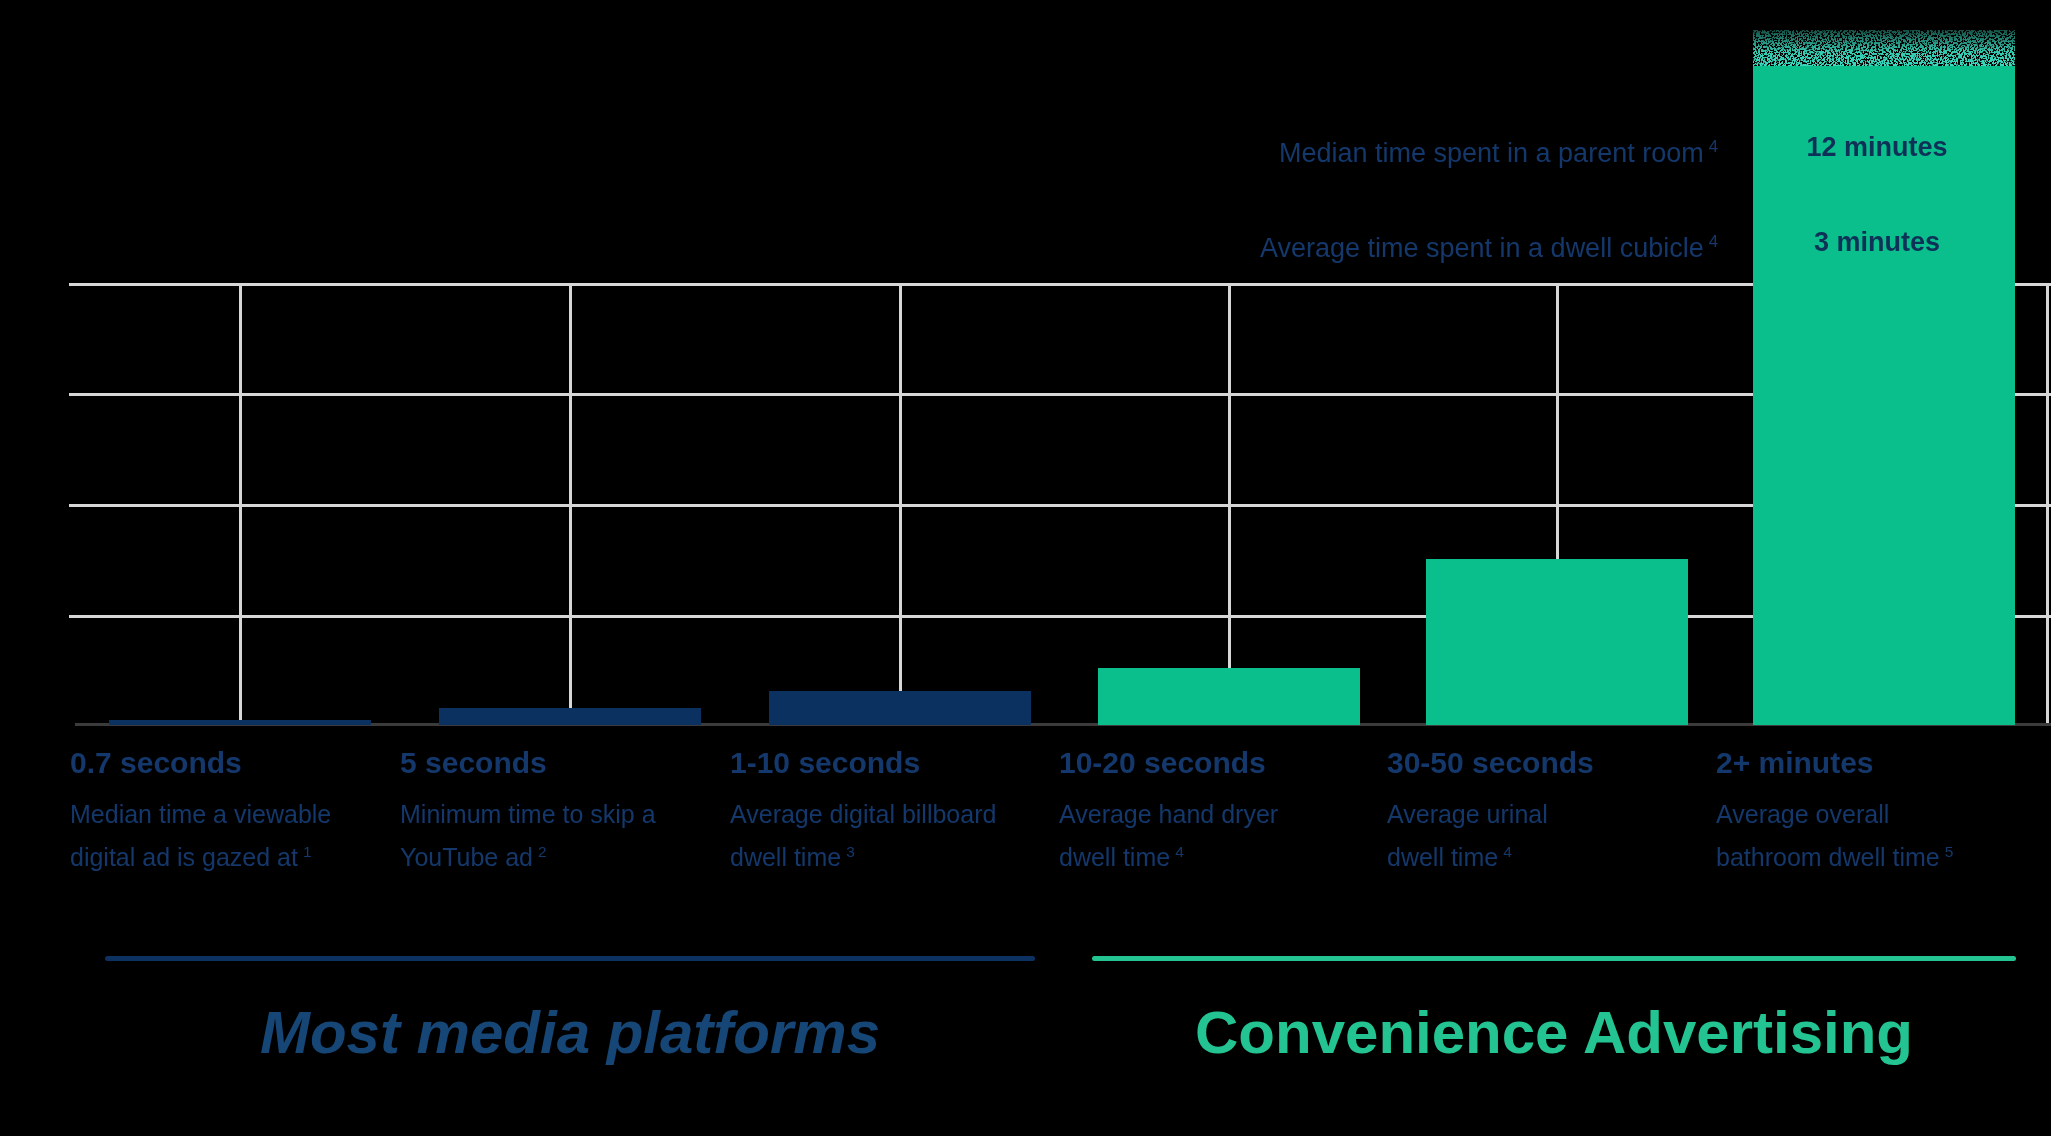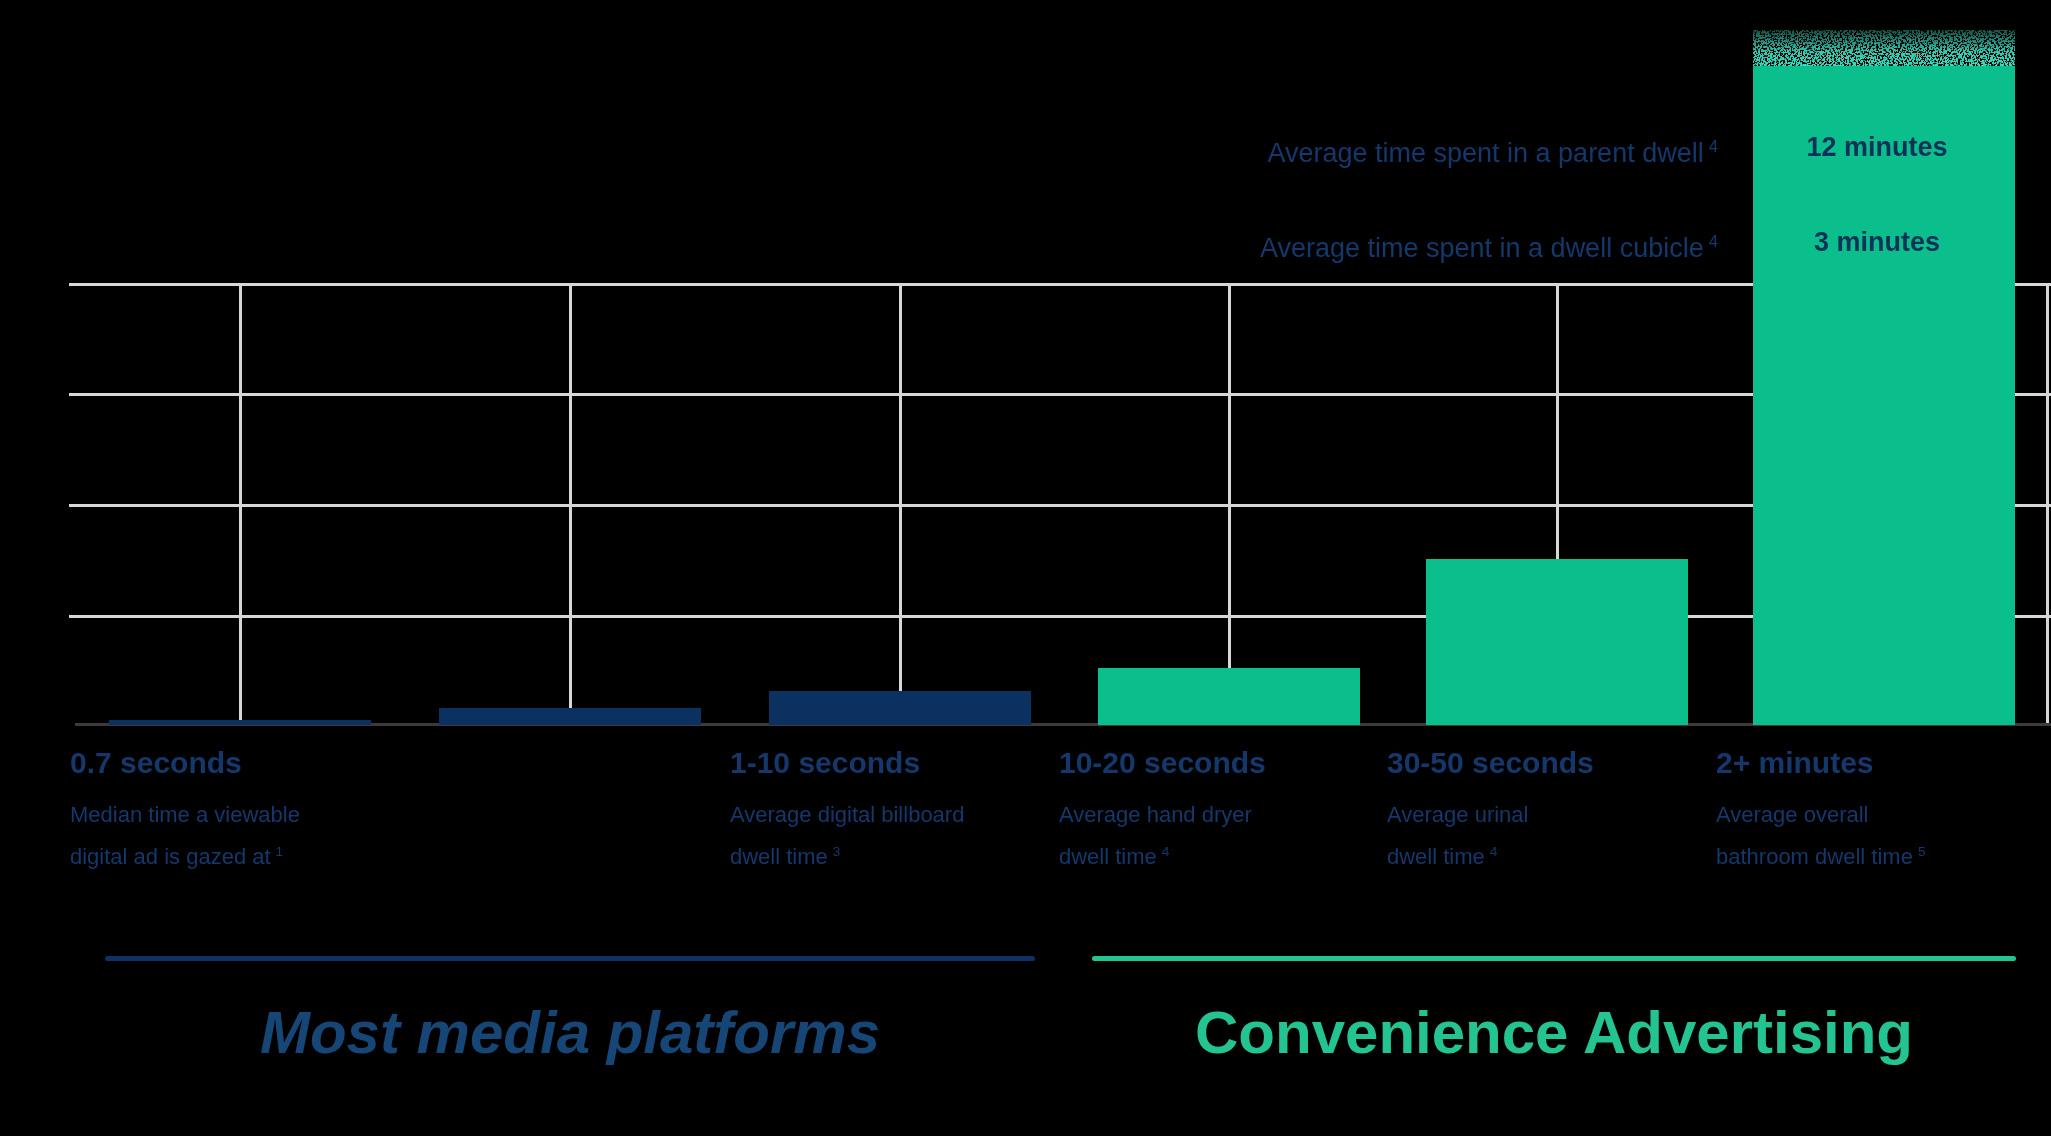--- a/index.html
+++ b/index.html
@@ -31,21 +31,21 @@
   
   .ann-label{position:absolute;right:333px;font-size:27px;line-height:34px;color:#14386b;white-space:nowrap;text-align:right;}
   .ann1{top:130px}.ann2{top:225px}
   .ann-value{position:absolute;left:1753px;width:248px;text-align:center;font-size:27px;line-height:34px;font-weight:700;color:#0e3157;}
   .av1{top:130px}.av2{top:225px}
   sup{font-size:62%;vertical-align:super;margin-left:5px;}
   
   .cat{position:absolute;top:744px;width:340px;text-align:left;}
   .c1{left:70px}.c2{left:400px}.c3{left:730px}.c4{left:1059px}.c5{left:1387px}.c6{left:1716px}
   .cat .val{font-size:30px;line-height:38px;font-weight:700;color:#14386b;}
-  .cat .desc{margin-top:14px;font-size:22px;line-height:37px;color:#14386b;}
+  .cat .desc{margin-top:14px;font-size:25px;line-height:37px;color:#14386b;}
   
   .rule{position:absolute;top:956px;height:5px;border-radius:3px;}
   .rule-navy{left:105px;width:930px;background:#0d3261;}
   .rule-green{left:1092px;width:924px;background:#23c492;}
   .gtitle{position:absolute;top:998px;font-size:60px;line-height:70px;font-weight:700;text-align:center;}
   .gt1{left:105px;width:930px;color:#164676;font-style:italic;}
   .gt2{left:1092px;width:924px;color:#23c492;}
 </style>
 </head>
 <body>
@@ -88,34 +88,41 @@
           </mask>
       </defs>
       <g mask="url(#fm)">
         <rect width="262" height="40" filter="url(#dz)"></rect>
       </g>
     </svg>
     <div class="b6body"></div>
   </div>
 
   <div class="ann-label ann1">
-    <span>Average time spent in a parent dwell</span><sup>4</sup>
+    <span>Median time spent in a parent room</span><sup>4</sup>
   </div>
   <div class="ann-value av1">12 minutes</div>
 
   <div class="ann-label ann2">
     <span>Average time spent in a dwell cubicle</span><sup>4</sup>
   </div>
   <div class="ann-value av2">3 minutes</div>
 
   <div class="cat c1">
     <div class="val">0.7 seconds</div>
     <div class="desc">
       <span>Median time a viewable</span><br>
       <span>digital ad is gazed at</span><sup>1</sup>
+    </div>
+  </div>
+  <div class="cat c2">
+    <div class="val">5 seconds</div>
+    <div class="desc">
+      <span>Minimum time to skip a</span><br>
+      <span>YouTube ad</span><sup>2</sup>
     </div>
   </div>
   <div class="cat c3">
     <div class="val">1-10 seconds</div>
     <div class="desc">
       <span>Average digital billboard</span><br>
       <span>dwell time</span><sup>3</sup>
     </div>
   </div>
   <div class="cat c4">

